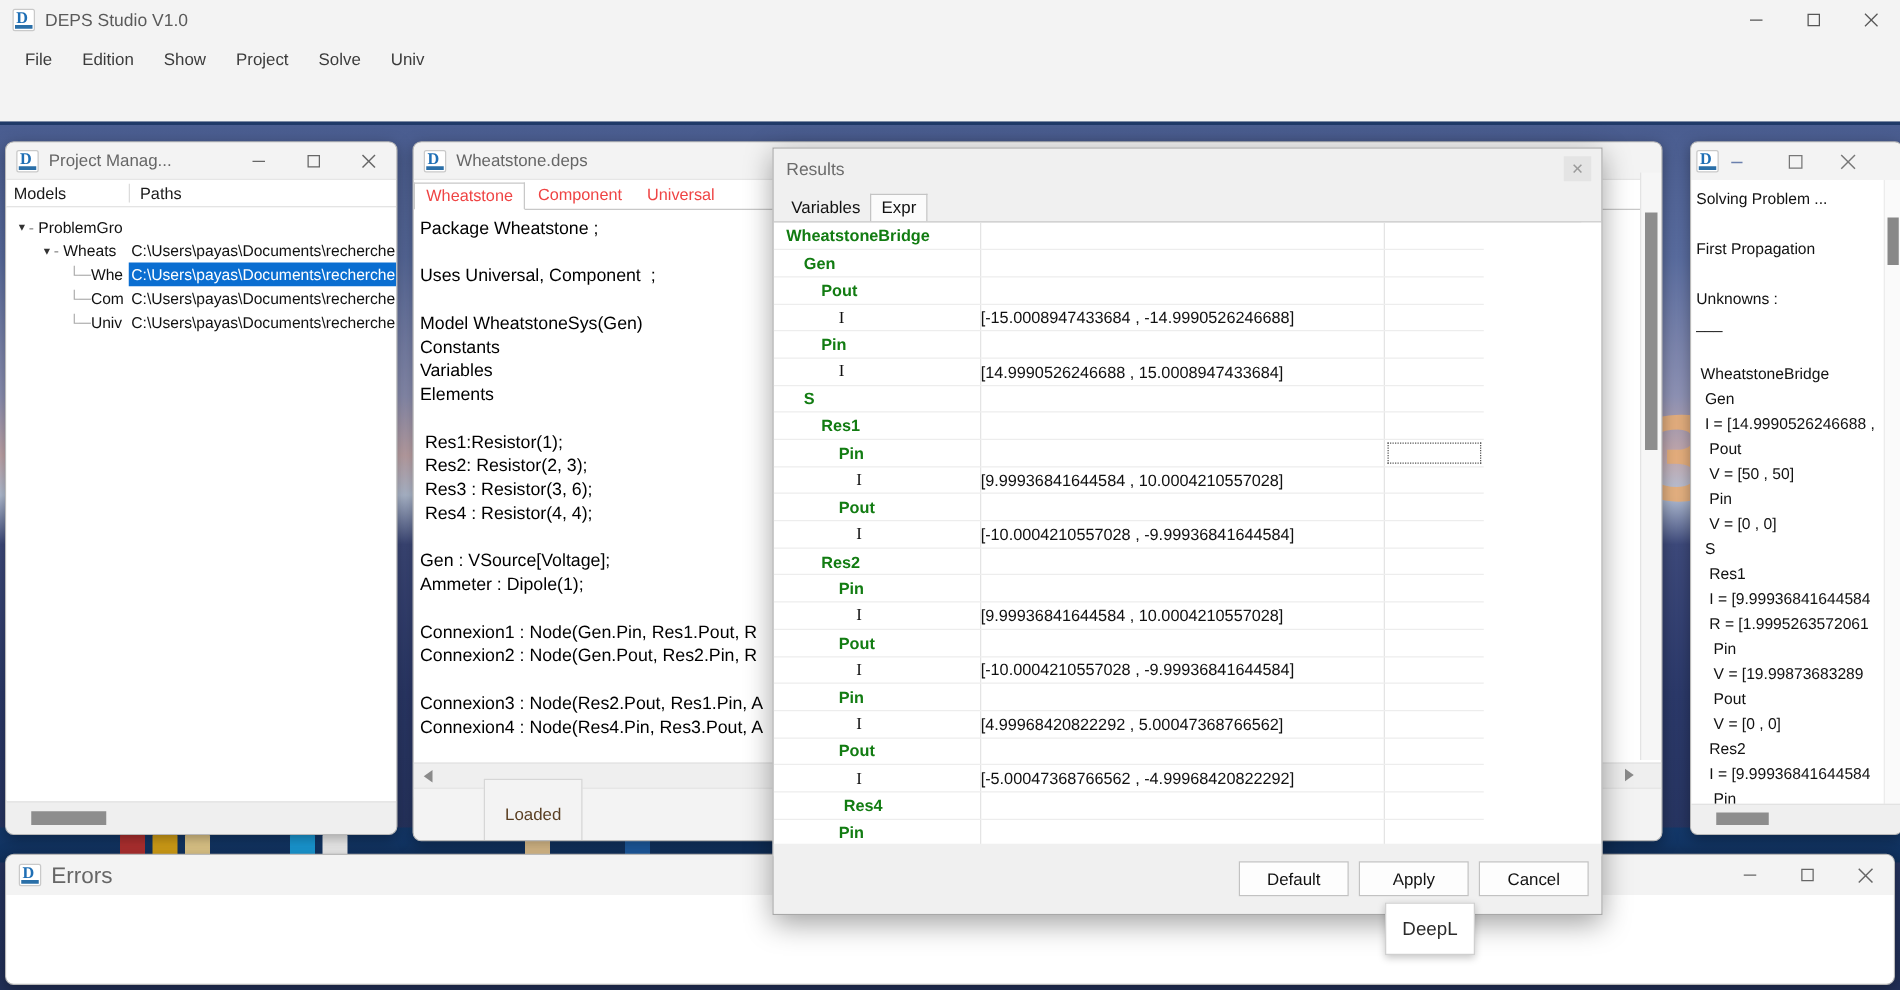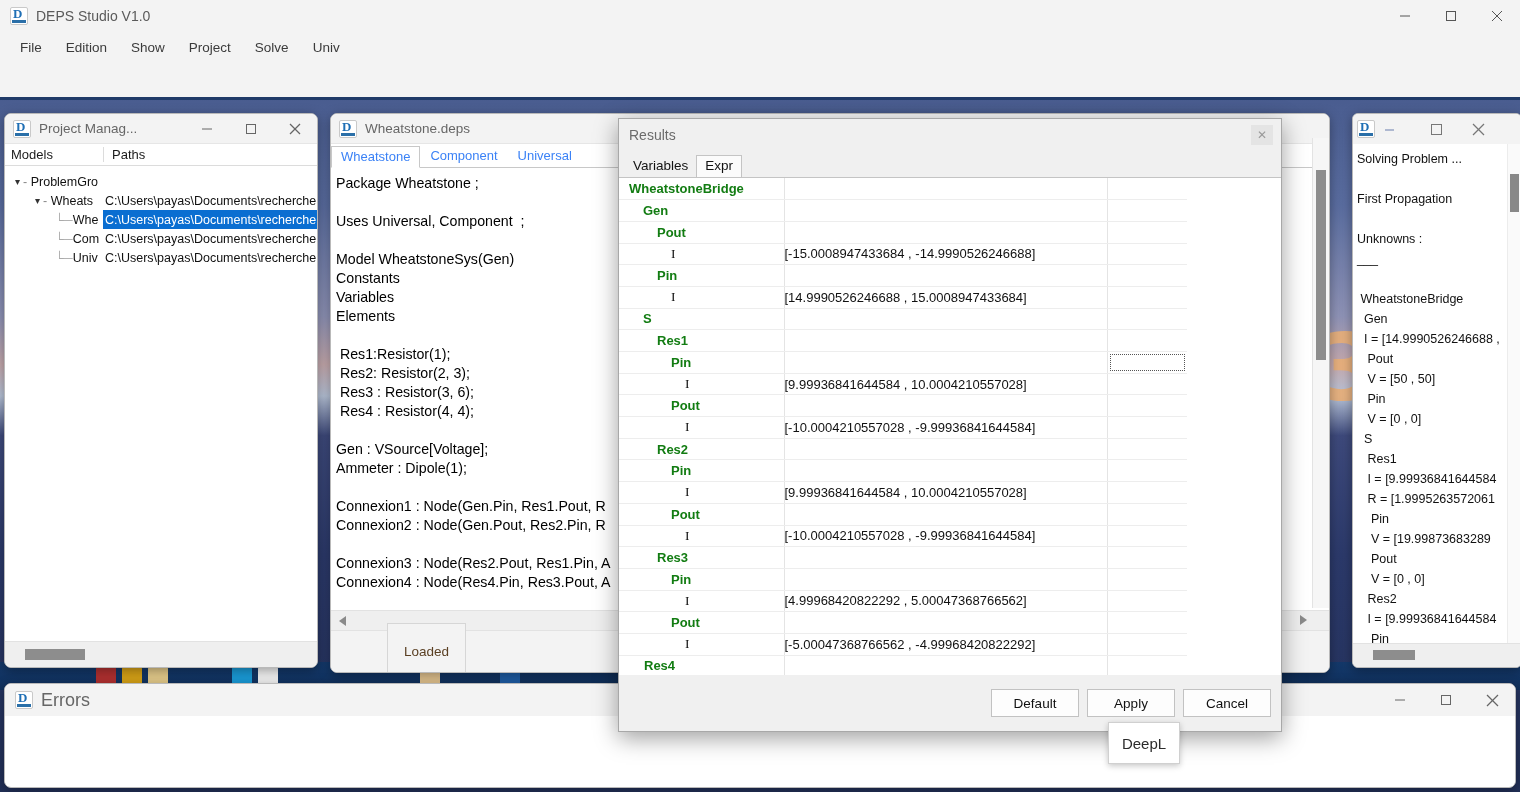--- a/index.html
+++ b/index.html
@@ -115,21 +115,21 @@
     position:absolute; left:0; bottom:0; width:100%; height:26px;
     background:#efefef; border-top:1px solid #e2e2e2;
   }
   #pm-hthumb { position:absolute; left:20px; top:7px; width:60px; height:11px; background:#8d8d8d; }
 
   
   #editor-win { left:330px; top:113px; width:1000px; height:560px; }
   #ed-tabs { height:24px; display:flex; align-items:flex-end; background:#fff;
              border-bottom:1px solid #c8c8c8; }
   .ed-tab { font-size:13px; padding:2px 9px 3px 9px; border:1px solid transparent;
-            color:#3b82f6;margin-top:17px; }
+            color:#ef4444;margin-top:17px; }
   .ed-tab.active { background:#fff; border:1px solid #c8c8c8; border-bottom-color:#fff;
                    position:relative; top:1px; }
   #ed-code {
     position:relative; height:470px; background:#fff; overflow:hidden;
     padding:6px 0 0 5px; font-size:14.2px; line-height:19px; color:#000;
     white-space:pre;
     font-family:"Liberation Sans", sans-serif;
   }
   #ed-vscroll { position:absolute; right:0; top:24px; width:17px; height:470px; background:#f6f6f6;
                 border-left:1px solid #e3e3e3; }
@@ -548,46 +548,41 @@
             <td class="c-name" style="padding-left: 52px;">Pout</td>
             <td class="c-val"></td>
             <td class="c-extra"></td>
           </tr>
           <tr>
             <td class="c-name leaf" style="padding-left: 66px;">I</td>
             <td class="c-val">[-10.0004210557028 , -9.99936841644584]</td>
             <td class="c-extra"></td>
           </tr>
           <tr>
-            <td class="c-name" style="padding-left: 38px;">Res3</td>
-            <td class="c-val"></td>
-            <td class="c-extra"></td>
-          </tr>
-          <tr>
             <td class="c-name" style="padding-left: 52px;">Pin</td>
             <td class="c-val"></td>
             <td class="c-extra"></td>
           </tr>
           <tr>
             <td class="c-name leaf" style="padding-left: 66px;">I</td>
             <td class="c-val">[4.99968420822292 , 5.00047368766562]</td>
             <td class="c-extra"></td>
           </tr>
           <tr>
             <td class="c-name" style="padding-left: 52px;">Pout</td>
             <td class="c-val"></td>
             <td class="c-extra"></td>
           </tr>
           <tr>
             <td class="c-name leaf" style="padding-left: 66px;">I</td>
             <td class="c-val">[-5.00047368766562 , -4.99968420822292]</td>
             <td class="c-extra"></td>
           </tr>
           <tr>
-            <td class="c-name" style="padding-left: 25px;">Res4</td>
+            <td class="c-name" style="padding-left: 56px;">Res4</td>
             <td class="c-val"></td>
             <td class="c-extra"></td>
           </tr>
           <tr>
             <td class="c-name" style="padding-left: 52px;">Pin</td>
             <td class="c-val"></td>
             <td class="c-extra"></td>
           </tr>
         </tbody>
     </table>

